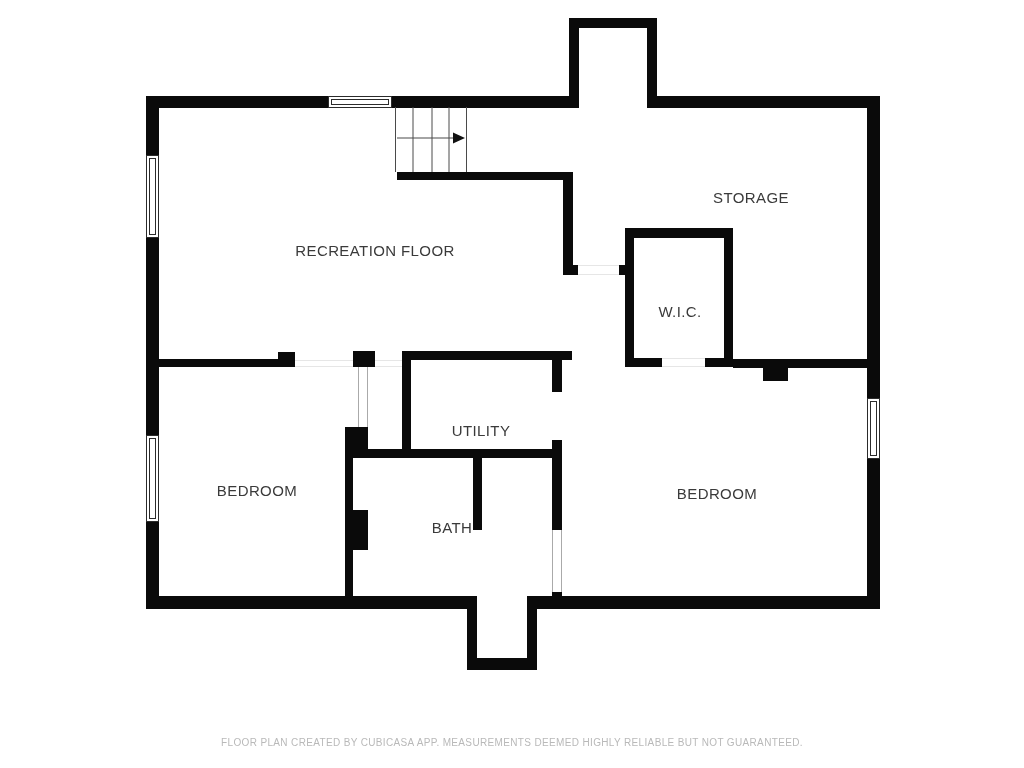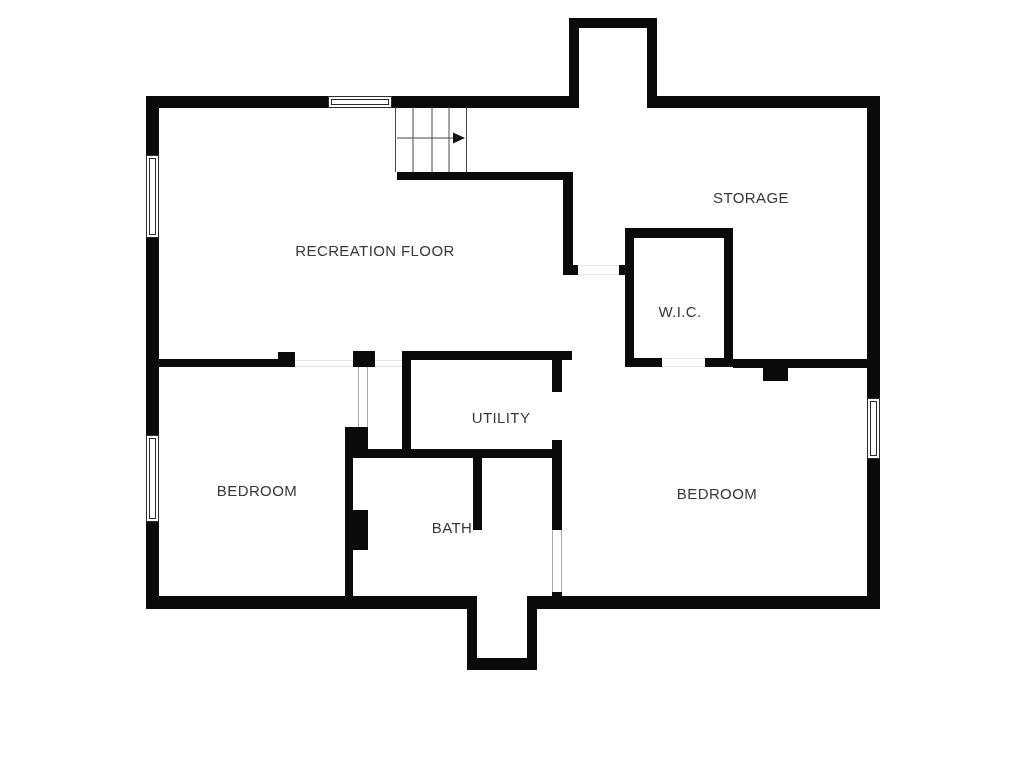--- a/index.html
+++ b/index.html
@@ -23,20 +23,21 @@
   .stairs{position:absolute;}
   #footer{
     position:absolute;transform:translate(-50%,-50%);
     color:var(--footer,#b9b9b9);font-size:10px;letter-spacing:.35px;white-space:nowrap;
   }
 </style>
 </head>
 <body>
 
 <div id="canvas">
+  <div id="footer" style="left: 512px; top: 742px;">FLOOR PLAN CREATED BY CUBICASA APP. MEASUREMENTS DEEMED HIGHLY RELIABLE BUT NOT GUARANTEED.</div>
 <div class="wall" style="left: 146px; top: 96px; width: 13px; height: 513px;"></div>
     <div class="wall" style="left: 146px; top: 96px; width: 182px; height: 12px;"></div>
     <div class="wall" style="left: 392px; top: 96px; width: 177px; height: 12px;"></div>
     <div class="wall" style="left: 569px; top: 18px; width: 10px; height: 90px;"></div>
     <div class="wall" style="left: 569px; top: 18px; width: 88px; height: 10px;"></div>
     <div class="wall" style="left: 647px; top: 18px; width: 10px; height: 90px;"></div>
     <div class="wall" style="left: 657px; top: 96px; width: 223px; height: 12px;"></div>
     <div class="wall" style="left: 867px; top: 96px; width: 13px; height: 513px;"></div>
     <div class="wall" style="left: 146px; top: 596px; width: 331px; height: 13px;"></div>
     <div class="wall" style="left: 527px; top: 596px; width: 353px; height: 13px;"></div>
@@ -90,17 +91,17 @@
         <line x1="18" y1="0" x2="18" y2="65" stroke="#4a4a4a" stroke-width="1"></line>
         <line x1="37" y1="0" x2="37" y2="65" stroke="#4a4a4a" stroke-width="1"></line>
         <line x1="54" y1="0" x2="54" y2="65" stroke="#4a4a4a" stroke-width="1"></line>
         <line x1="71.5" y1="0" x2="71.5" y2="65" stroke="#4a4a4a" stroke-width="1"></line>
         <line x1="2" y1="31" x2="58" y2="31" stroke="#4a4a4a" stroke-width="1.2"></line>
         <polygon points="58,25.5 70,31 58,36.5" fill="#111"></polygon>
       </svg></div>
     <div class="room-label" style="left: 375px; top: 250px;">RECREATION FLOOR</div>
     <div class="room-label" style="left: 710px; top: 197px; margin-left: 41px;">STORAGE</div>
     <div class="room-label" style="left: 680px; top: 303px; margin-top: 8px;">W.I.C.</div>
-    <div class="room-label" style="left: 481px; top: 417px; margin-left: 20px;">UTILITY</div>
+    <div class="room-label" style="left: 481px; top: 430px;">UTILITY</div>
     <div class="room-label" style="left: 257px; top: 490px;">BEDROOM</div>
     <div class="room-label" style="left: 717px; top: 493px;">BEDROOM</div>
     <div class="room-label" style="left: 452px; top: 527px;">BATH</div>
   </div>
 
 </body></html>

